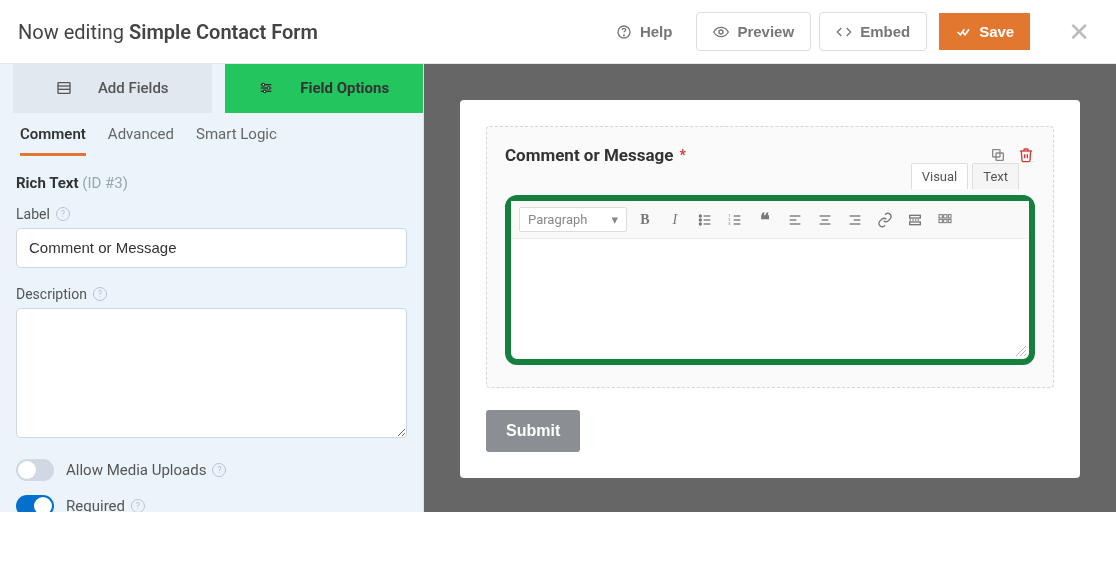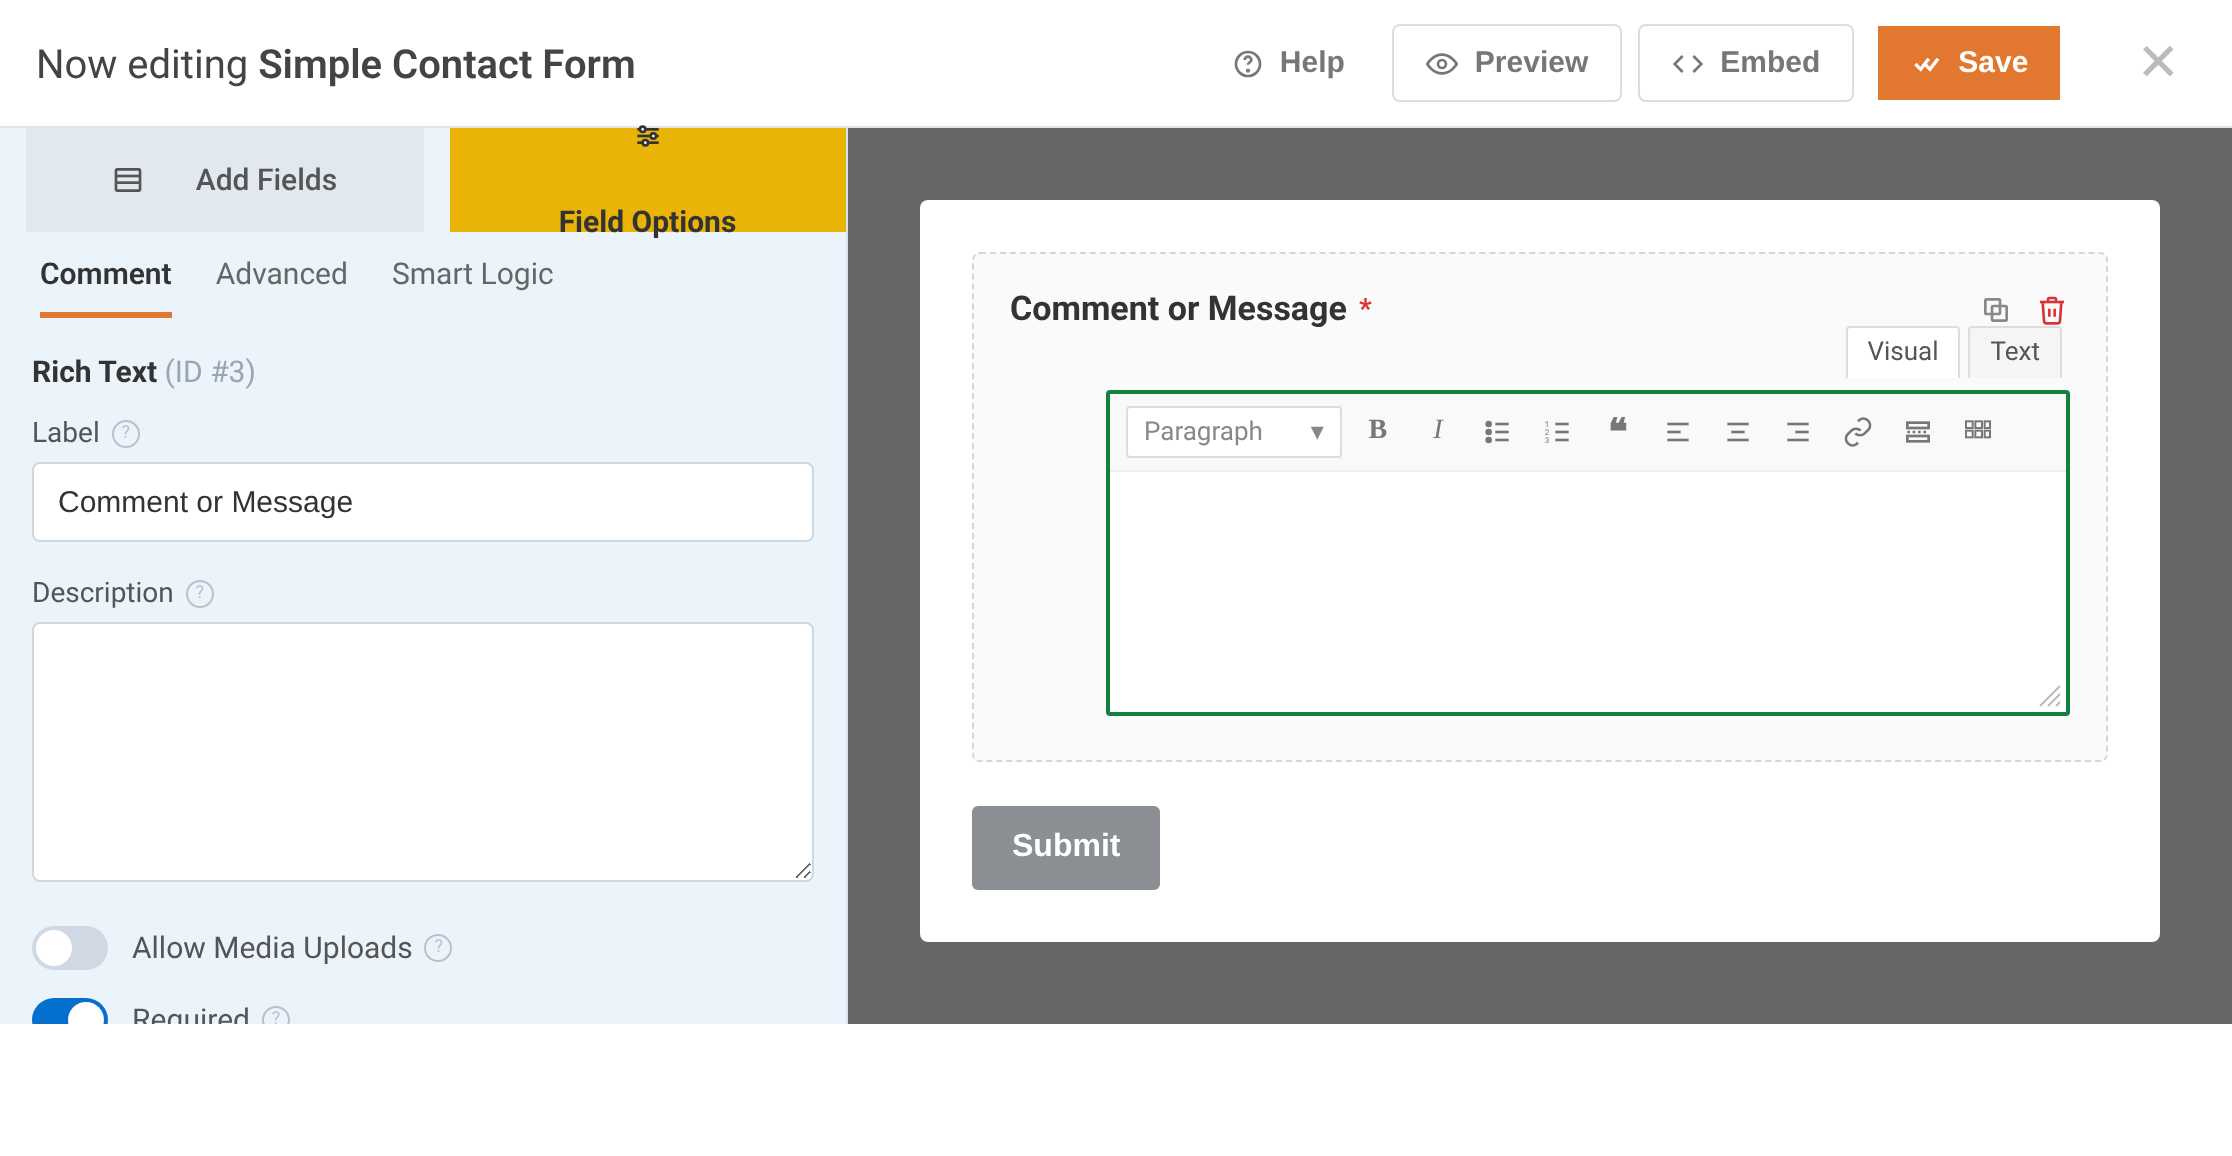--- a/index.html
+++ b/index.html
@@ -18,21 +18,21 @@
   .close-btn { margin-left: 30px; font-size: 26px; color: #bbb; cursor: pointer; padding: 4px 8px; }
 
   
   .body { flex: 1; display: flex; min-height: 0; }
   .sidebar { width: 428px; background: #ecf4fb; display: flex; flex-direction: column; border-right: 1px solid #d7e3ee; }
 
   
   .side-tabs { display: flex; height: 52px; }
   .side-tab { flex: 1; display: flex; align-items: center; justify-content: center; gap: 26px; font-size: 15px; font-weight: 500; cursor: pointer; margin-left: 13px; }
   .side-tab.inactive { background: #e1e8ef; color: #555; }
-  .side-tab.active { background: #eab308; color: #333; font-weight: 700; flex-direction: column; }
+  .side-tab.active { background: #22c55e; color: #333; font-weight: 700; }
 
   
   .sub-tabs { display: flex; gap: 22px; padding: 0 20px; font-size: 15px; color: #666; }
   .sub-tab { padding: 12px 0 10px 0; cursor: pointer; border-bottom: 3px solid transparent; }
   .sub-tab.active { color: #333; font-weight: 600; border-bottom: 3px solid #e27730; }
 
   
   .panel { padding: 18px 16px 4px 16px; overflow: auto; }
   .field-title { font-size: 15px; margin-bottom: 14px; }
   .field-title .strong { font-weight: 700; color: #333; }
@@ -57,24 +57,24 @@
   .field-box { border: 1px dashed #d0d7de; border-radius: 4px; background: #fafafa; padding: 18px 18px 22px 18px; margin-bottom: 22px; }
   .field-head { display: flex; align-items: center; margin-bottom: 14px; }
   .field-head-label { font-size: 17px; font-weight: 700; color: #333; }
   .req-star { color: #d63638; margin-left: 6px; font-weight: 700; }
   .spacer { flex: 1; }
   .head-icon { color: #888; margin-left: 10px; cursor: pointer; width: 18px; height: 18px; display:inline-flex; align-items:center; justify-content:center; }
   .head-icon.trash { color: #d63638; }
 
   
   .editor-wrap { position: relative; }
-  .mode-tabs { position: absolute; right: 4px; top: -32px; display: flex; gap: 4px; padding-left: 48px; }
+  .mode-tabs { position: absolute; right: 16px; top: -32px; display: flex; gap: 4px; padding-left: 48px; }
   .mode-tab { padding: 5px 10px; font-size: 13px; border: 1px solid #ddd; border-bottom: none; border-radius: 2px 2px 0 0; background: #f5f5f5; color: #555; cursor: pointer; }
   .mode-tab.sel { background: #fff; }
-  .editor { border: 2px solid #15803d; border-radius: 2px; background: #fff; margin-top: 30px; margin-left: 48px; }
+  .editor { border: 6px solid #15803d; border-radius: 12px; background: #fff; margin-top: 30px; }
   .toolbar { display: flex; align-items: center; gap: 6px; padding: 6px 8px; border-bottom: 1px solid #eee; background:#f9f9f9; }
   .para-dd { display: flex; align-items: center; gap: 24px; border: 1px solid #ddd; border-radius: 2px; padding: 4px 8px; font-size: 13px; color: #888; background:#fff; }
   .tb-btn { width: 24px; height: 24px; display: inline-flex; align-items: center; justify-content: center; color: #777; cursor: pointer; }
   .ed-body { height: 120px; position: relative; }
   .resize-grip { position: absolute; right: 2px; bottom: 2px; width: 12px; height: 12px; }
   .resize-grip svg { display:block; }
 
   .submit-btn { background: #8b8f94; color: #fff; border: none; border-radius: 3px; padding: 12px 20px; font-size: 16px; font-weight: 700; cursor: pointer; }
 </style>
 </head>

